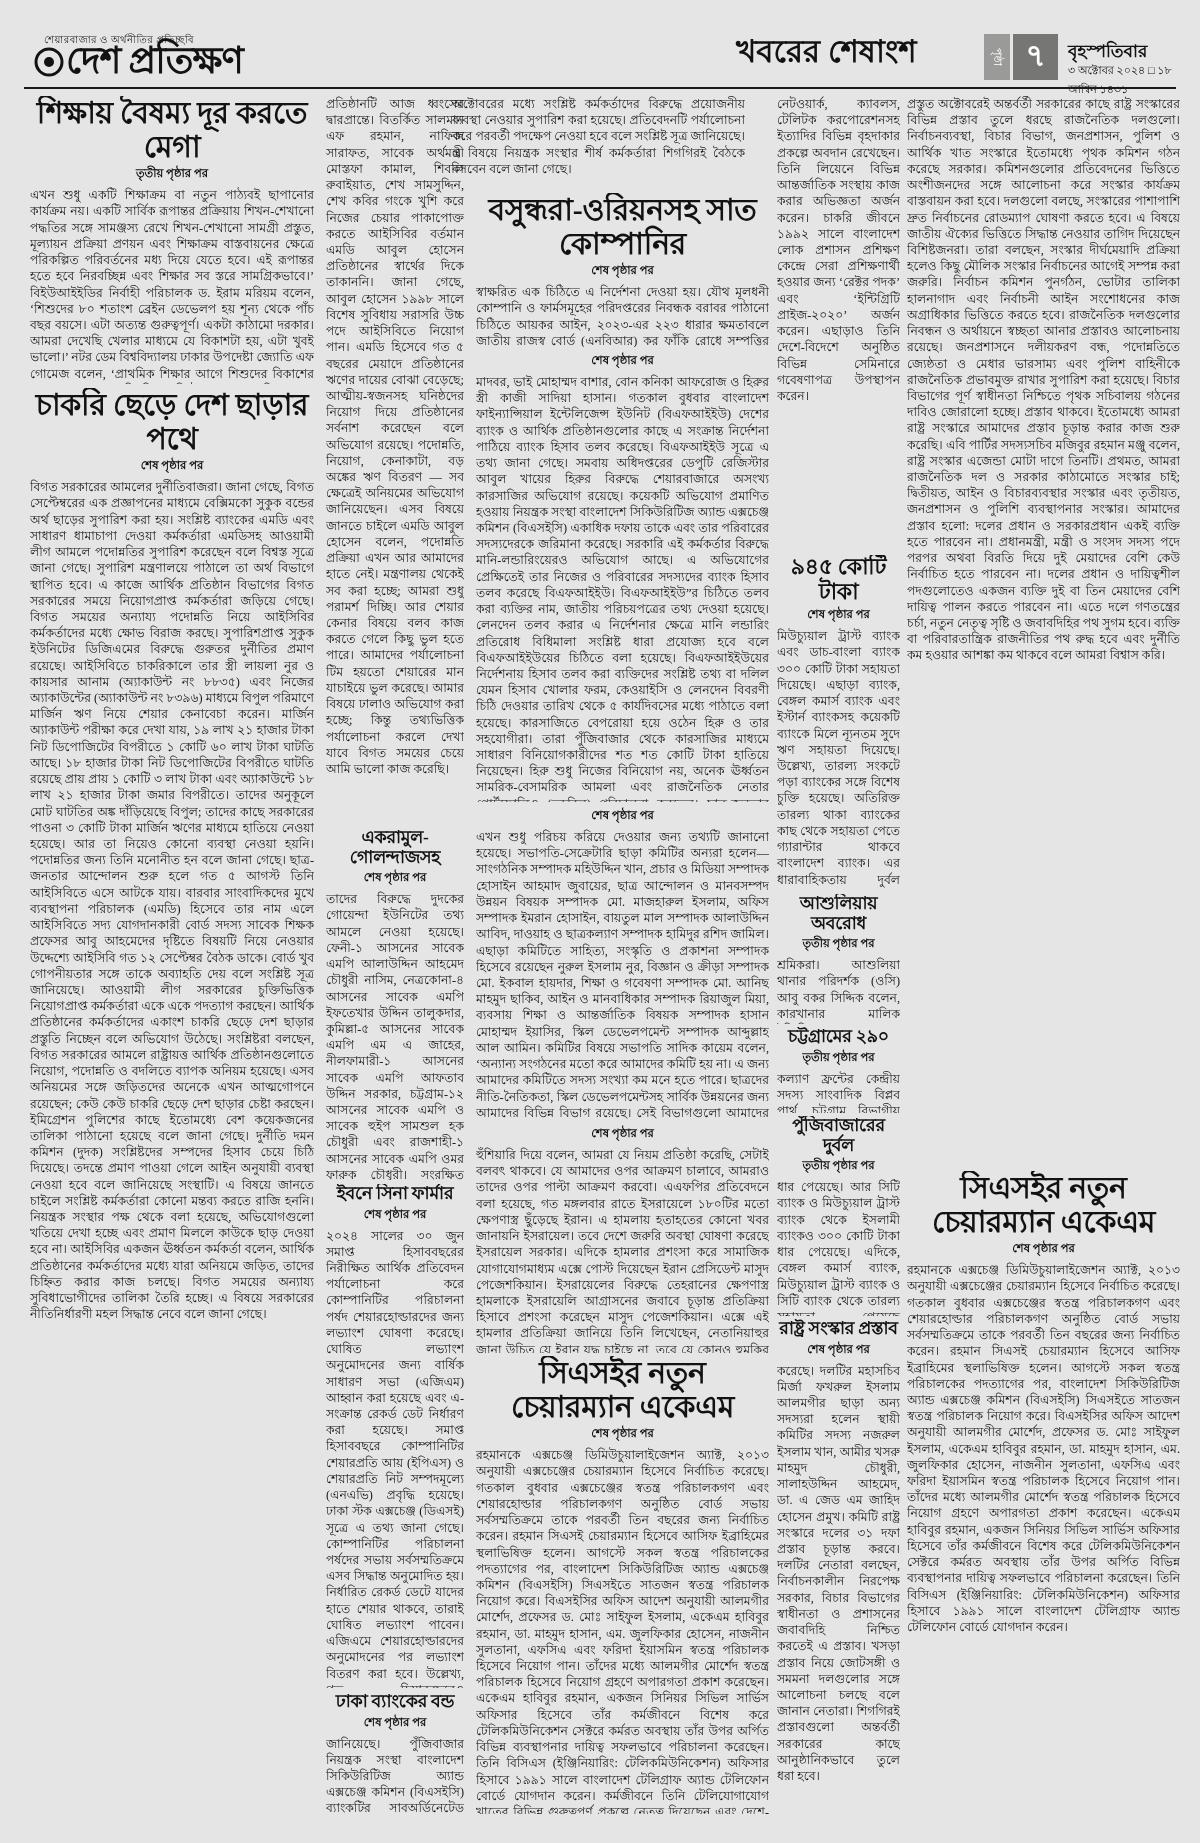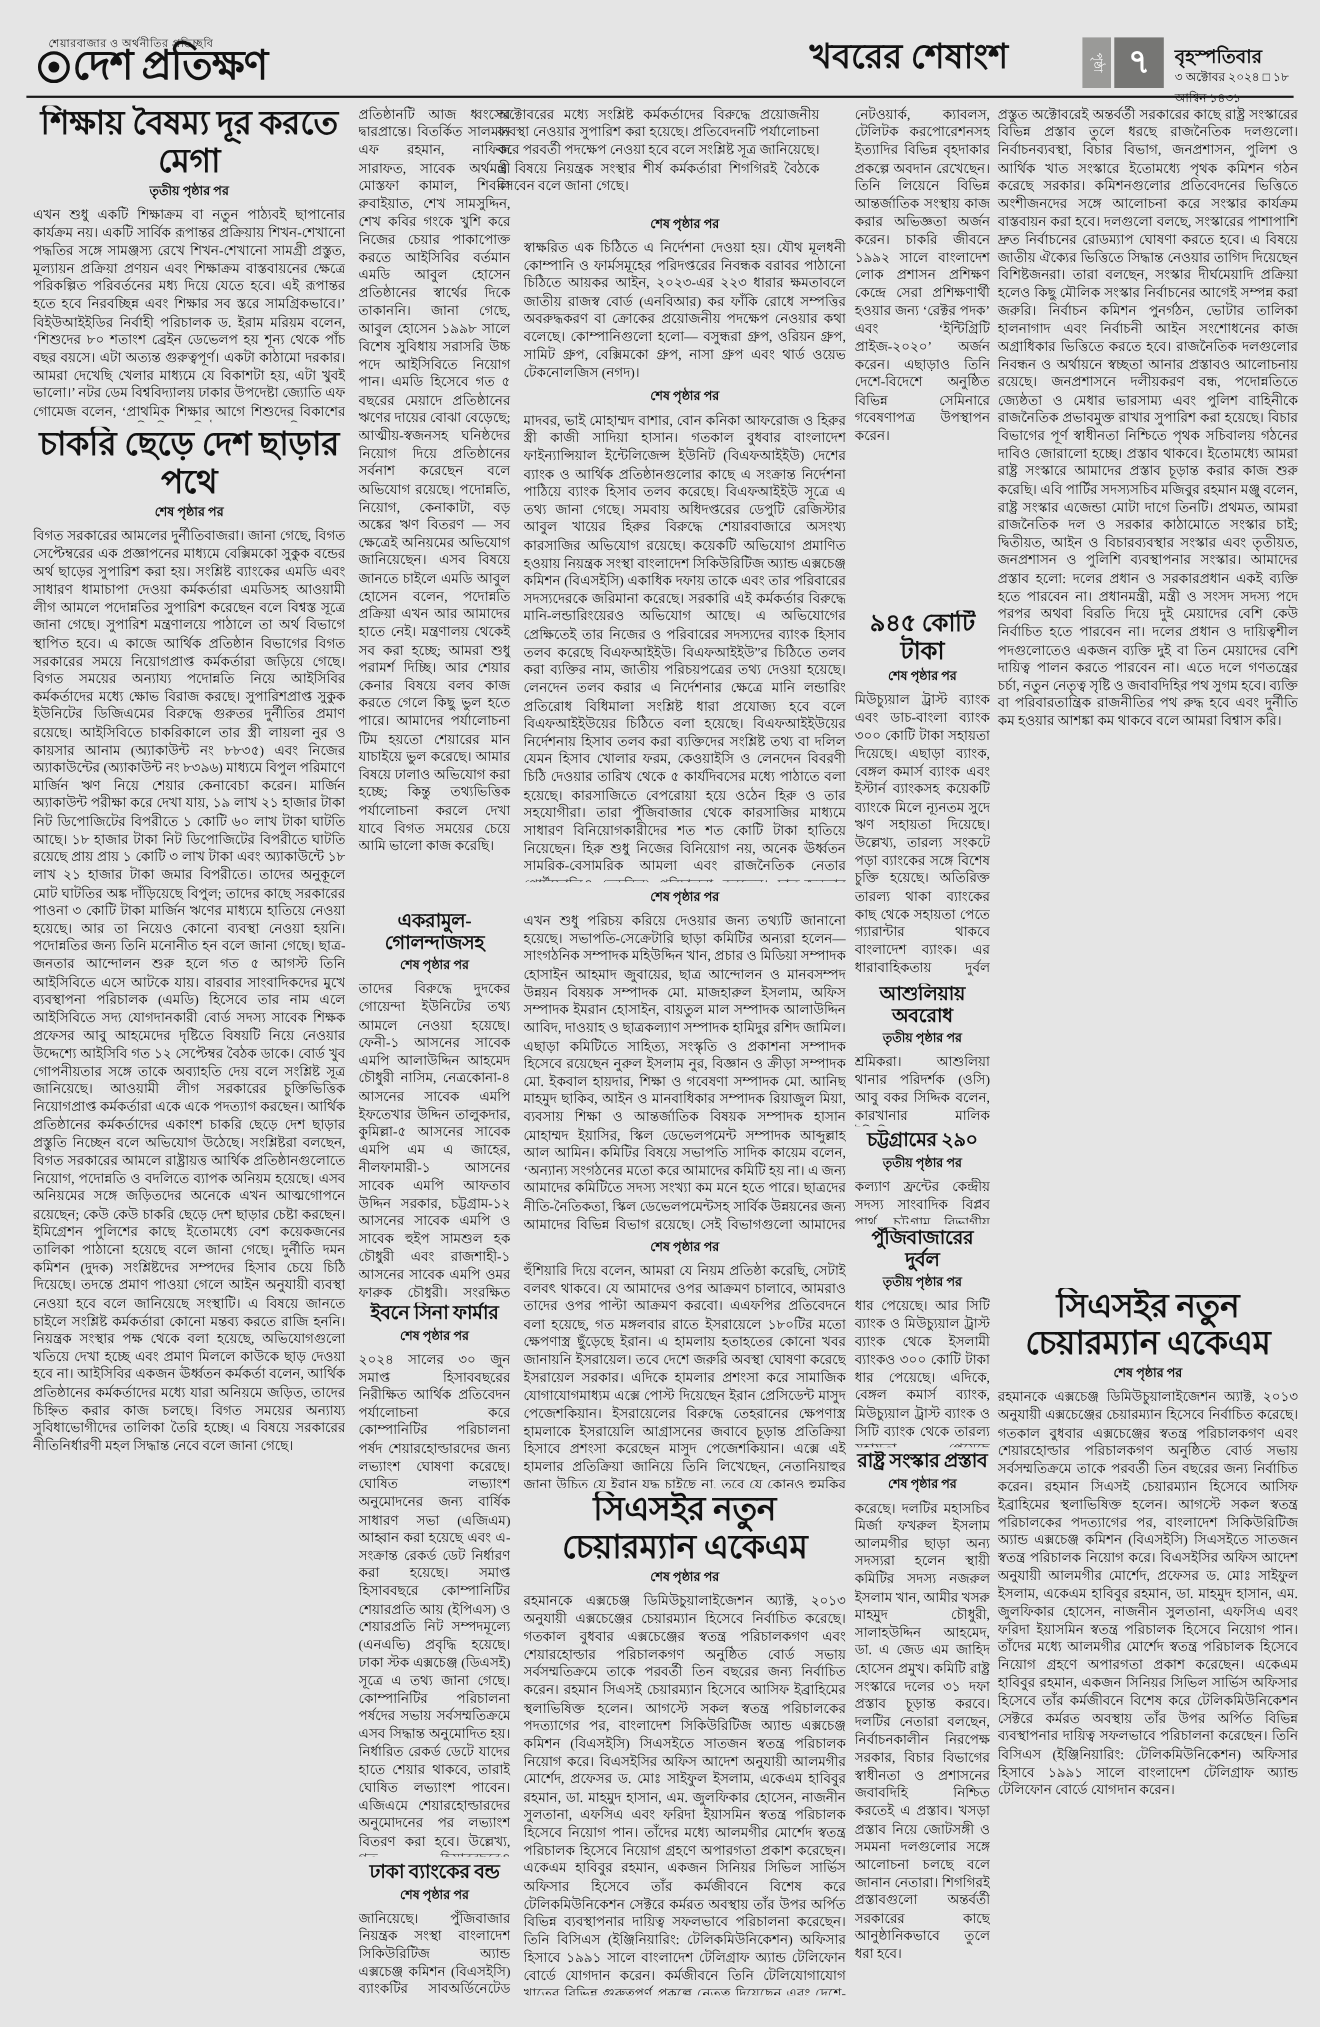--- a/index.html
+++ b/index.html
@@ -129,20 +129,21 @@
     <div class="sbody">২০২৪ সালের ৩০ জুন সমাপ্ত হিসাববছরের নিরীক্ষিত আর্থিক প্রতিবেদন পর্যালোচনা করে কোম্পানিটির পরিচালনা পর্ষদ শেয়ারহোল্ডারদের জন্য লভ্যাংশ ঘোষণা করেছে। ঘোষিত লভ্যাংশ অনুমোদনের জন্য বার্ষিক সাধারণ সভা (এজিএম) আহ্বান করা হয়েছে এবং এ-সংক্রান্ত রেকর্ড ডেট নির্ধারণ করা হয়েছে। সমাপ্ত হিসাববছরে কোম্পানিটির শেয়ারপ্রতি আয় (ইপিএস) ও শেয়ারপ্রতি নিট সম্পদমূল্যে (এনএভি) প্রবৃদ্ধি হয়েছে। ঢাকা স্টক এক্সচেঞ্জ (ডিএসই) সূত্রে এ তথ্য জানা গেছে। কোম্পানিটির পরিচালনা পর্ষদের সভায় সর্বসম্মতিক্রমে এসব সিদ্ধান্ত অনুমোদিত হয়। নির্ধারিত রেকর্ড ডেটে যাদের হাতে শেয়ার থাকবে, তারাই ঘোষিত লভ্যাংশ পাবেন। এজিএমে শেয়ারহোল্ডারদের অনুমোদনের পর লভ্যাংশ বিতরণ করা হবে। উল্লেখ্য, গত হিসাববছরেও কোম্পানিটি শেয়ারহোল্ডারদের লভ্যাংশ দিয়েছিল।</div>
   </div>
   <div class="story" style="left:326px;width:138px;top:1692px;height:122px">
     <h2 class="hl hl-md">ঢাকা ব্যাংকের বন্ড</h2>
     <div class="cont">শেষ পৃষ্ঠার পর</div>
     <div class="sbody">জানিয়েছে। পুঁজিবাজার নিয়ন্ত্রক সংস্থা বাংলাদেশ সিকিউরিটিজ অ্যান্ড এক্সচেঞ্জ কমিশন (বিএসইসি) ব্যাংকটির সাবঅর্ডিনেটেড বন্ড ইস্যুর প্রস্তাব অনুমোদন করেছে। উত্তোলিত অর্থ ব্যাংকটির টিয়ার-২ মূলধন ভিত্তি শক্তিশালী করতে ব্যবহার করা হবে। এই বন্ডের মেয়াদ হবে সাত বছর।</div>
   </div>
 
   <div class="lead" style="left:452px;width:293px;top:96px;height:94px">অক্টোবরের মধ্যে সংশ্লিষ্ট কর্মকর্তাদের বিরুদ্ধে প্রয়োজনীয় ব্যবস্থা নেওয়ার সুপারিশ করা হয়েছে। প্রতিবেদনটি পর্যালোচনা করে পরবর্তী পদক্ষেপ নেওয়া হবে বলে সংশ্লিষ্ট সূত্র জানিয়েছে। এ বিষয়ে নিয়ন্ত্রক সংস্থার শীর্ষ কর্মকর্তারা শিগগিরই বৈঠকে বসবেন বলে জানা গেছে।</div>
   <div class="story" style="left:476px;width:293px;top:193px;height:154px">
+    <h2 class="hl hl-xl">বসুন্ধরা-ওরিয়নসহ সাত কোম্পানির</h2>
     <div class="cont">শেষ পৃষ্ঠার পর</div>
     <div class="sbody">স্বাক্ষরিত এক চিঠিতে এ নির্দেশনা দেওয়া হয়। যৌথ মূলধনী কোম্পানি ও ফার্মসমূহের পরিদপ্তরের নিবন্ধক বরাবর পাঠানো চিঠিতে আয়কর আইন, ২০২৩-এর ২২৩ ধারার ক্ষমতাবলে জাতীয় রাজস্ব বোর্ড (এনবিআর) কর ফাঁকি রোধে সম্পত্তির অবরুদ্ধকরণ বা ক্রোকের প্রয়োজনীয় পদক্ষেপ নেওয়ার কথা বলেছে। কোম্পানিগুলো হলো— বসুন্ধরা গ্রুপ, ওরিয়ন গ্রুপ, সামিট গ্রুপ, বেক্সিমকো গ্রুপ, নাসা গ্রুপ এবং থার্ড ওয়েভ টেকনোলজিস (নগদ)।</div>
   </div>
   <div class="story" style="left:476px;width:293px;top:350px;height:452px">
     <div class="cont">শেষ পৃষ্ঠার পর</div>
     <div class="sbody">মাদবর, ভাই মোহাম্মদ বাশার, বোন কনিকা আফরোজ ও হিরুর স্ত্রী কাজী সাদিয়া হাসান। গতকাল বুধবার বাংলাদেশ ফাইন্যান্সিয়াল ইন্টেলিজেন্স ইউনিট (বিএফআইইউ) দেশের ব্যাংক ও আর্থিক প্রতিষ্ঠানগুলোর কাছে এ সংক্রান্ত নির্দেশনা পাঠিয়ে ব্যাংক হিসাব তলব করেছে। বিএফআইইউ সূত্রে এ তথ্য জানা গেছে। সমবায় অধিদপ্তরের ডেপুটি রেজিস্টার আবুল খায়ের হিরুর বিরুদ্ধে শেয়ারবাজারে অসংখ্য কারসাজির অভিযোগ রয়েছে। কয়েকটি অভিযোগ প্রমাণিত হওয়ায় নিয়ন্ত্রক সংস্থা বাংলাদেশ সিকিউরিটিজ অ্যান্ড এক্সচেঞ্জ কমিশন (বিএসইসি) একাধিক দফায় তাকে এবং তার পরিবারের সদস্যদেরকে জরিমানা করেছে। সরকারি এই কর্মকর্তার বিরুদ্ধে মানি-লন্ডারিংয়েরও অভিযোগ আছে। এ অভিযোগের প্রেক্ষিতেই তার নিজের ও পরিবারের সদস্যদের ব্যাংক হিসাব তলব করেছে বিএফআইইউ। বিএফআইইউ”র চিঠিতে তলব করা ব্যক্তির নাম, জাতীয় পরিচয়পত্রের তথ্য দেওয়া হয়েছে। লেনদেন তলব করার এ নির্দেশনার ক্ষেত্রে মানি লন্ডারিং প্রতিরোধ বিধিমালা সংশ্লিষ্ট ধারা প্রযোজ্য হবে বলে বিএফআইইউয়ের চিঠিতে বলা হয়েছে। বিএফআইইউয়ের নির্দেশনায় হিসাব তলব করা ব্যক্তিদের সংশ্লিষ্ট তথ্য বা দলিল যেমন হিসাব খোলার ফরম, কেওয়াইসি ও লেনদেন বিবরণী চিঠি দেওয়ার তারিখ থেকে ৫ কার্যদিবসের মধ্যে পাঠাতে বলা হয়েছে। কারসাজিতে বেপরোয়া হয়ে ওঠেন হিরু ও তার সহযোগীরা। তারা পুঁজিবাজার থেকে কারসাজির মাধ্যমে সাধারণ বিনিয়োগকারীদের শত শত কোটি টাকা হাতিয়ে নিয়েছেন। হিরু শুধু নিজের বিনিয়োগ নয়, অনেক ঊর্ধ্বতন সামরিক-বেসামরিক আমলা এবং রাজনৈতিক নেতার পোর্টফোলিও (তহবিল) পরিচালনা করতেন। ছাত্র-জনতার আবহমান গণঅভ্যুত্থানের মুখে গত ৫ আগস্ট প্রধানমন্ত্রীর পদ থেকে পদত্যাগ করে দেশ ছাড়েন শেখ হাসিনা। এর কয়েকদিনের মধ্যে হিরুর প্রধান পৃষ্ঠপোষক অধ্যাপক শিবলী রুবাইয়াত-উল-ইসলাম বিএসইসির চেয়ারম্যান পদ থেকে পদত্যাগ করতে বাধ্য হন। তার অন্য পৃষ্ঠপোষকদের কেউ কেউ আত্মগোপনে, কেউ কেউ দেশ ছেড়ে পালিয়েছেন।</div>
   </div>
   <div class="story" style="left:476px;width:293px;top:805px;height:315px">
     <div class="cont">শেষ পৃষ্ঠার পর</div>
     <div class="sbody">এখন শুধু পরিচয় করিয়ে দেওয়ার জন্য তথ্যটি জানানো হয়েছে। সভাপতি-সেক্রেটারি ছাড়া কমিটির অন্যরা হলেন— সাংগঠনিক সম্পাদক মহিউদ্দিন খান, প্রচার ও মিডিয়া সম্পাদক হোসাইন আহমাদ জুবায়ের, ছাত্র আন্দোলন ও মানবসম্পদ উন্নয়ন বিষয়ক সম্পাদক মো. মাজহারুল ইসলাম, অফিস সম্পাদক ইমরান হোসাইন, বায়তুল মাল সম্পাদক আলাউদ্দিন আবিদ, দাওয়াহ ও ছাত্রকল্যাণ সম্পাদক হামিদুর রশিদ জামিল। এছাড়া কমিটিতে সাহিত্য, সংস্কৃতি ও প্রকাশনা সম্পাদক হিসেবে রয়েছেন নুরুল ইসলাম নুর, বিজ্ঞান ও ক্রীড়া সম্পাদক মো. ইকবাল হায়দার, শিক্ষা ও গবেষণা সম্পাদক মো. আনিছ মাহমুদ ছাকিব, আইন ও মানবাধিকার সম্পাদক রিয়াজুল মিয়া, ব্যবসায় শিক্ষা ও আন্তর্জাতিক বিষয়ক সম্পাদক হাসান মোহাম্মদ ইয়াসির, স্কিল ডেভেলপমেন্ট সম্পাদক আব্দুল্লাহ আল আমিন। কমিটির বিষয়ে সভাপতি সাদিক কায়েম বলেন, ‘অন্যান্য সংগঠনের মতো করে আমাদের কমিটি হয় না। এ জন্য আমাদের কমিটিতে সদস্য সংখ্যা কম মনে হতে পারে। ছাত্রদের নীতি-নৈতিকতা, স্কিল ডেভেলপমেন্টসহ সার্বিক উন্নয়নের জন্য আমাদের বিভিন্ন বিভাগ রয়েছে। সেই বিভাগগুলো আমাদের কার্যক্রম তদারকি করে থাকে।’ তিনি আরও বলেন, ‘আমাদের কমিটি জানুয়ারিতেই গঠিত হয়েছে। ফ্যাসিস্ট সরকারের নির্যাতন-নিপীড়নের কারণে আমরা তা পাবলিকলি প্রকাশ করতে পারিনি। ২৪-এর ছাত্র-জনতার গণঅভ্যুত্থানের মাধ্যমে এবং শহীদদের আত্মত্যাগের ফলে দেশ ফ্যাসিবাদমুক্ত হয়েছে এবং আমরা আমাদের অধিকার ফিরে পেয়েছি।’</div>

